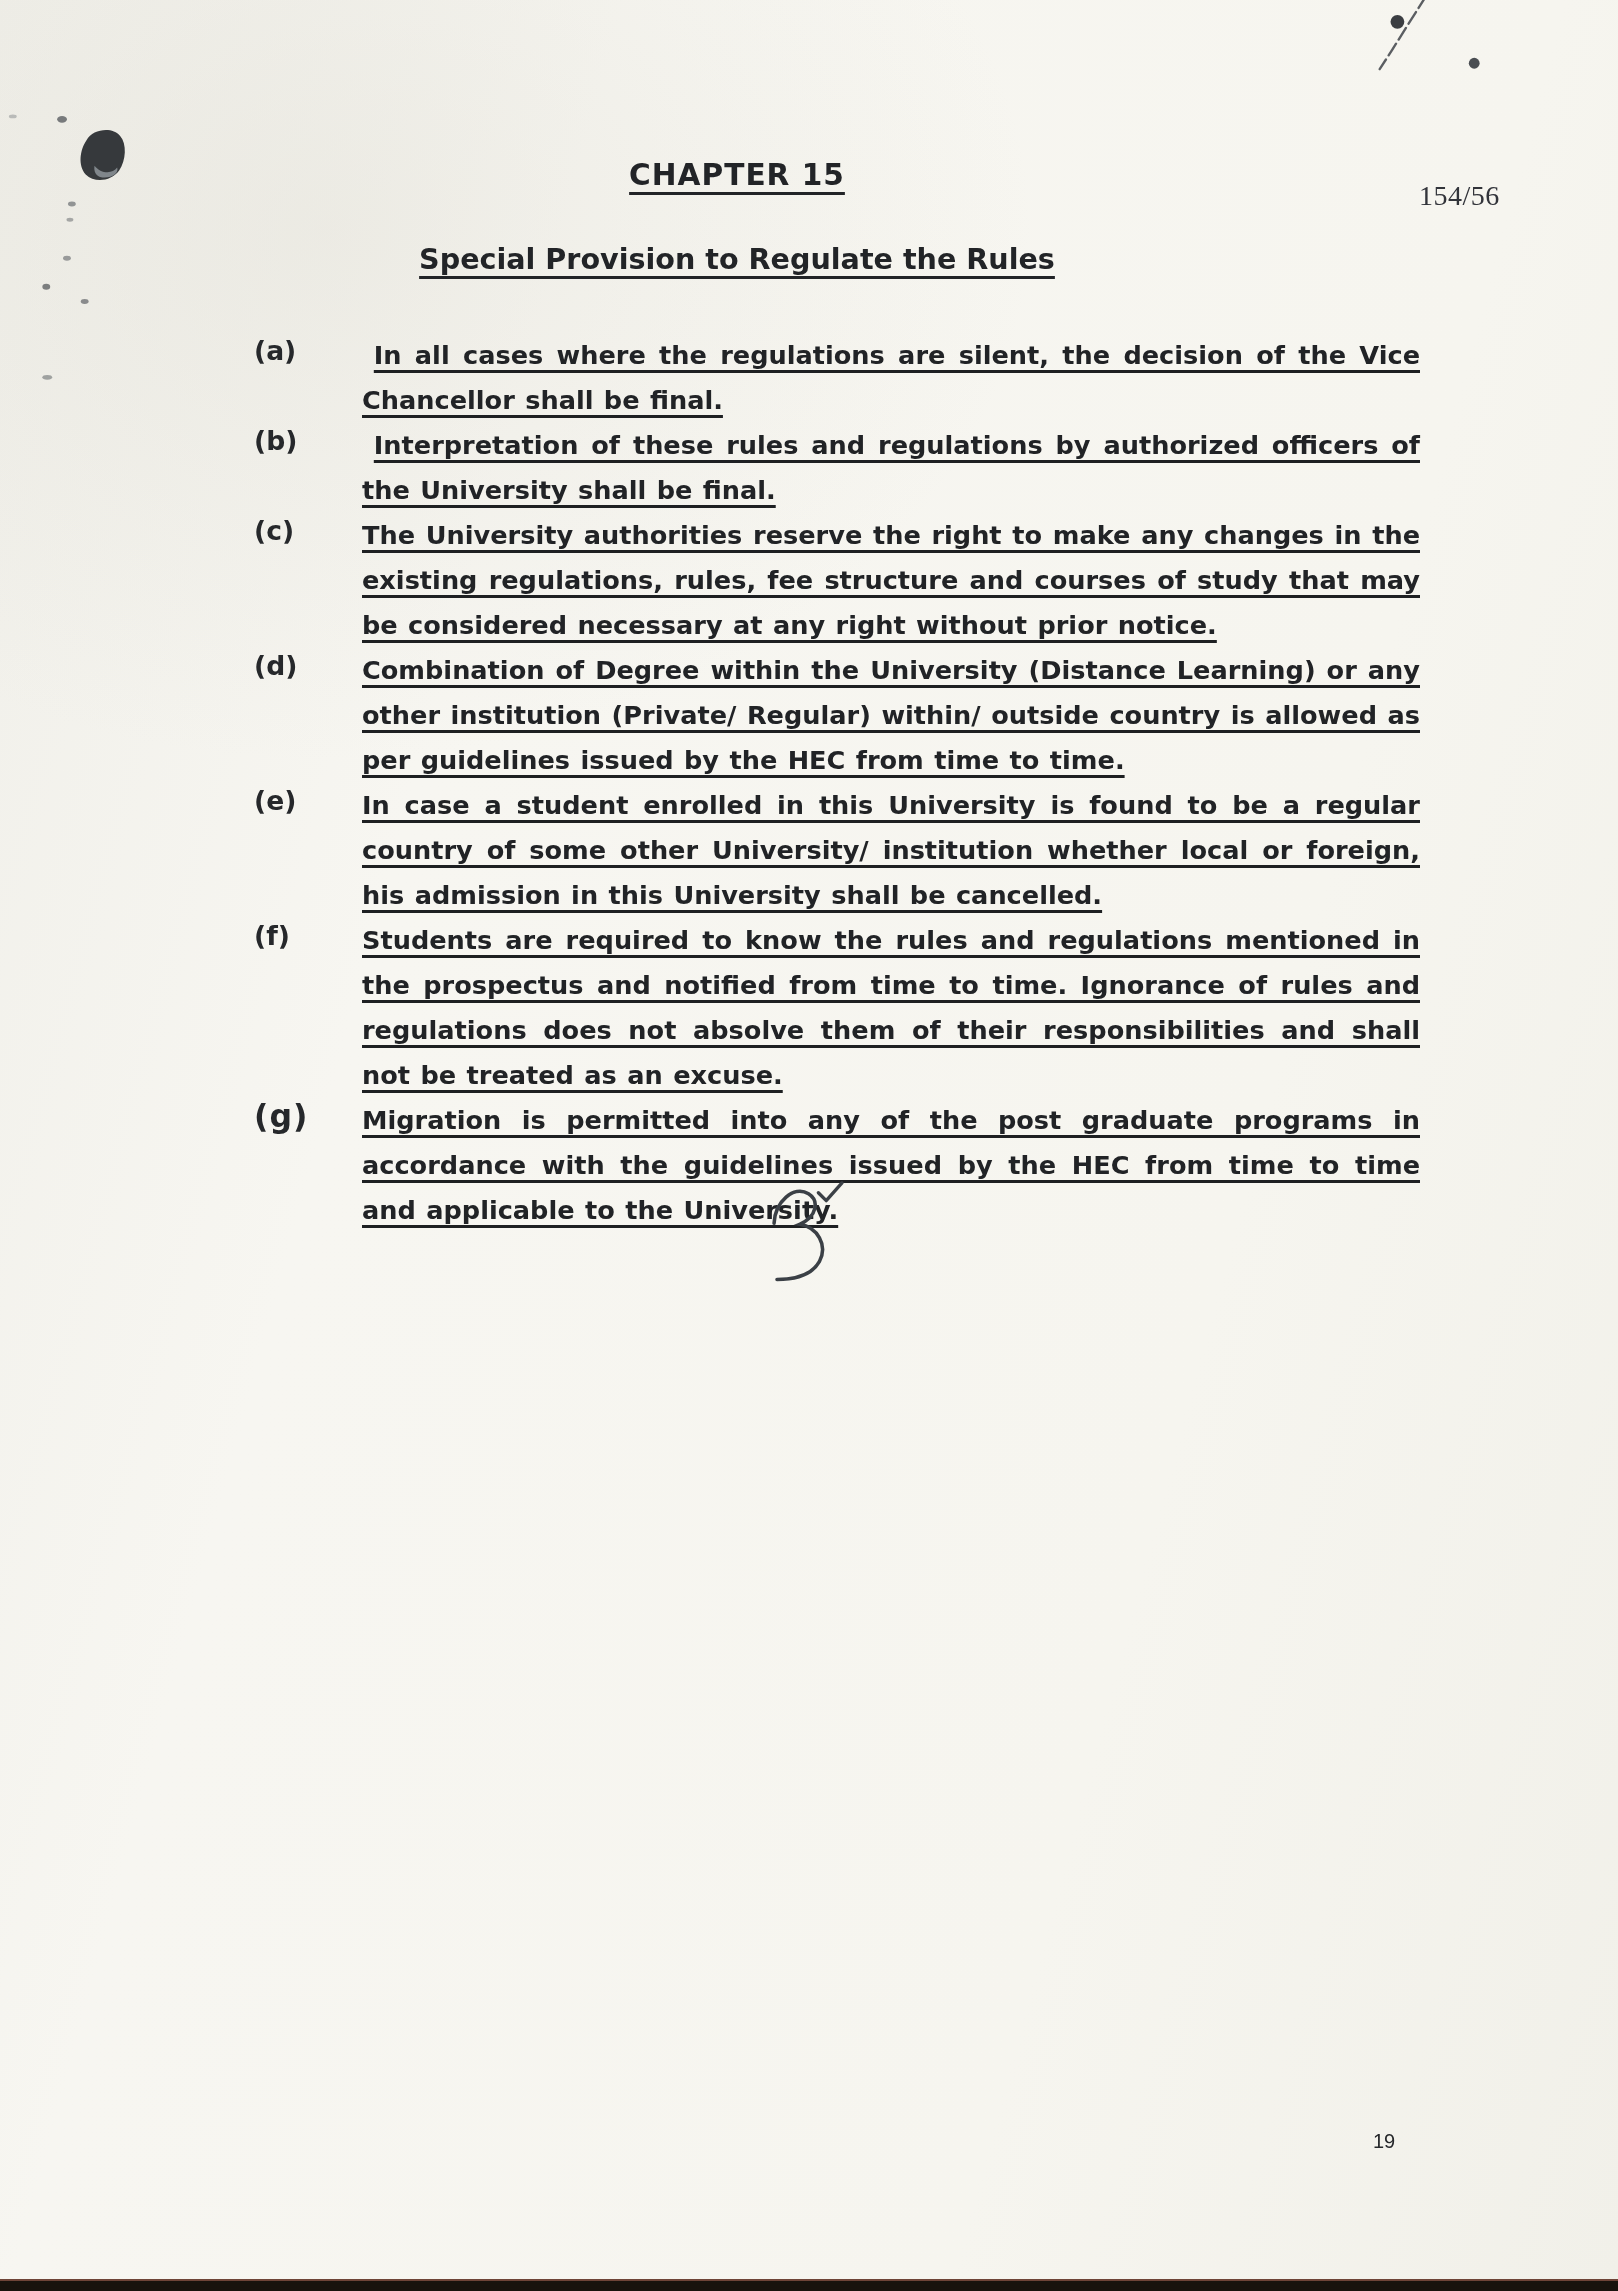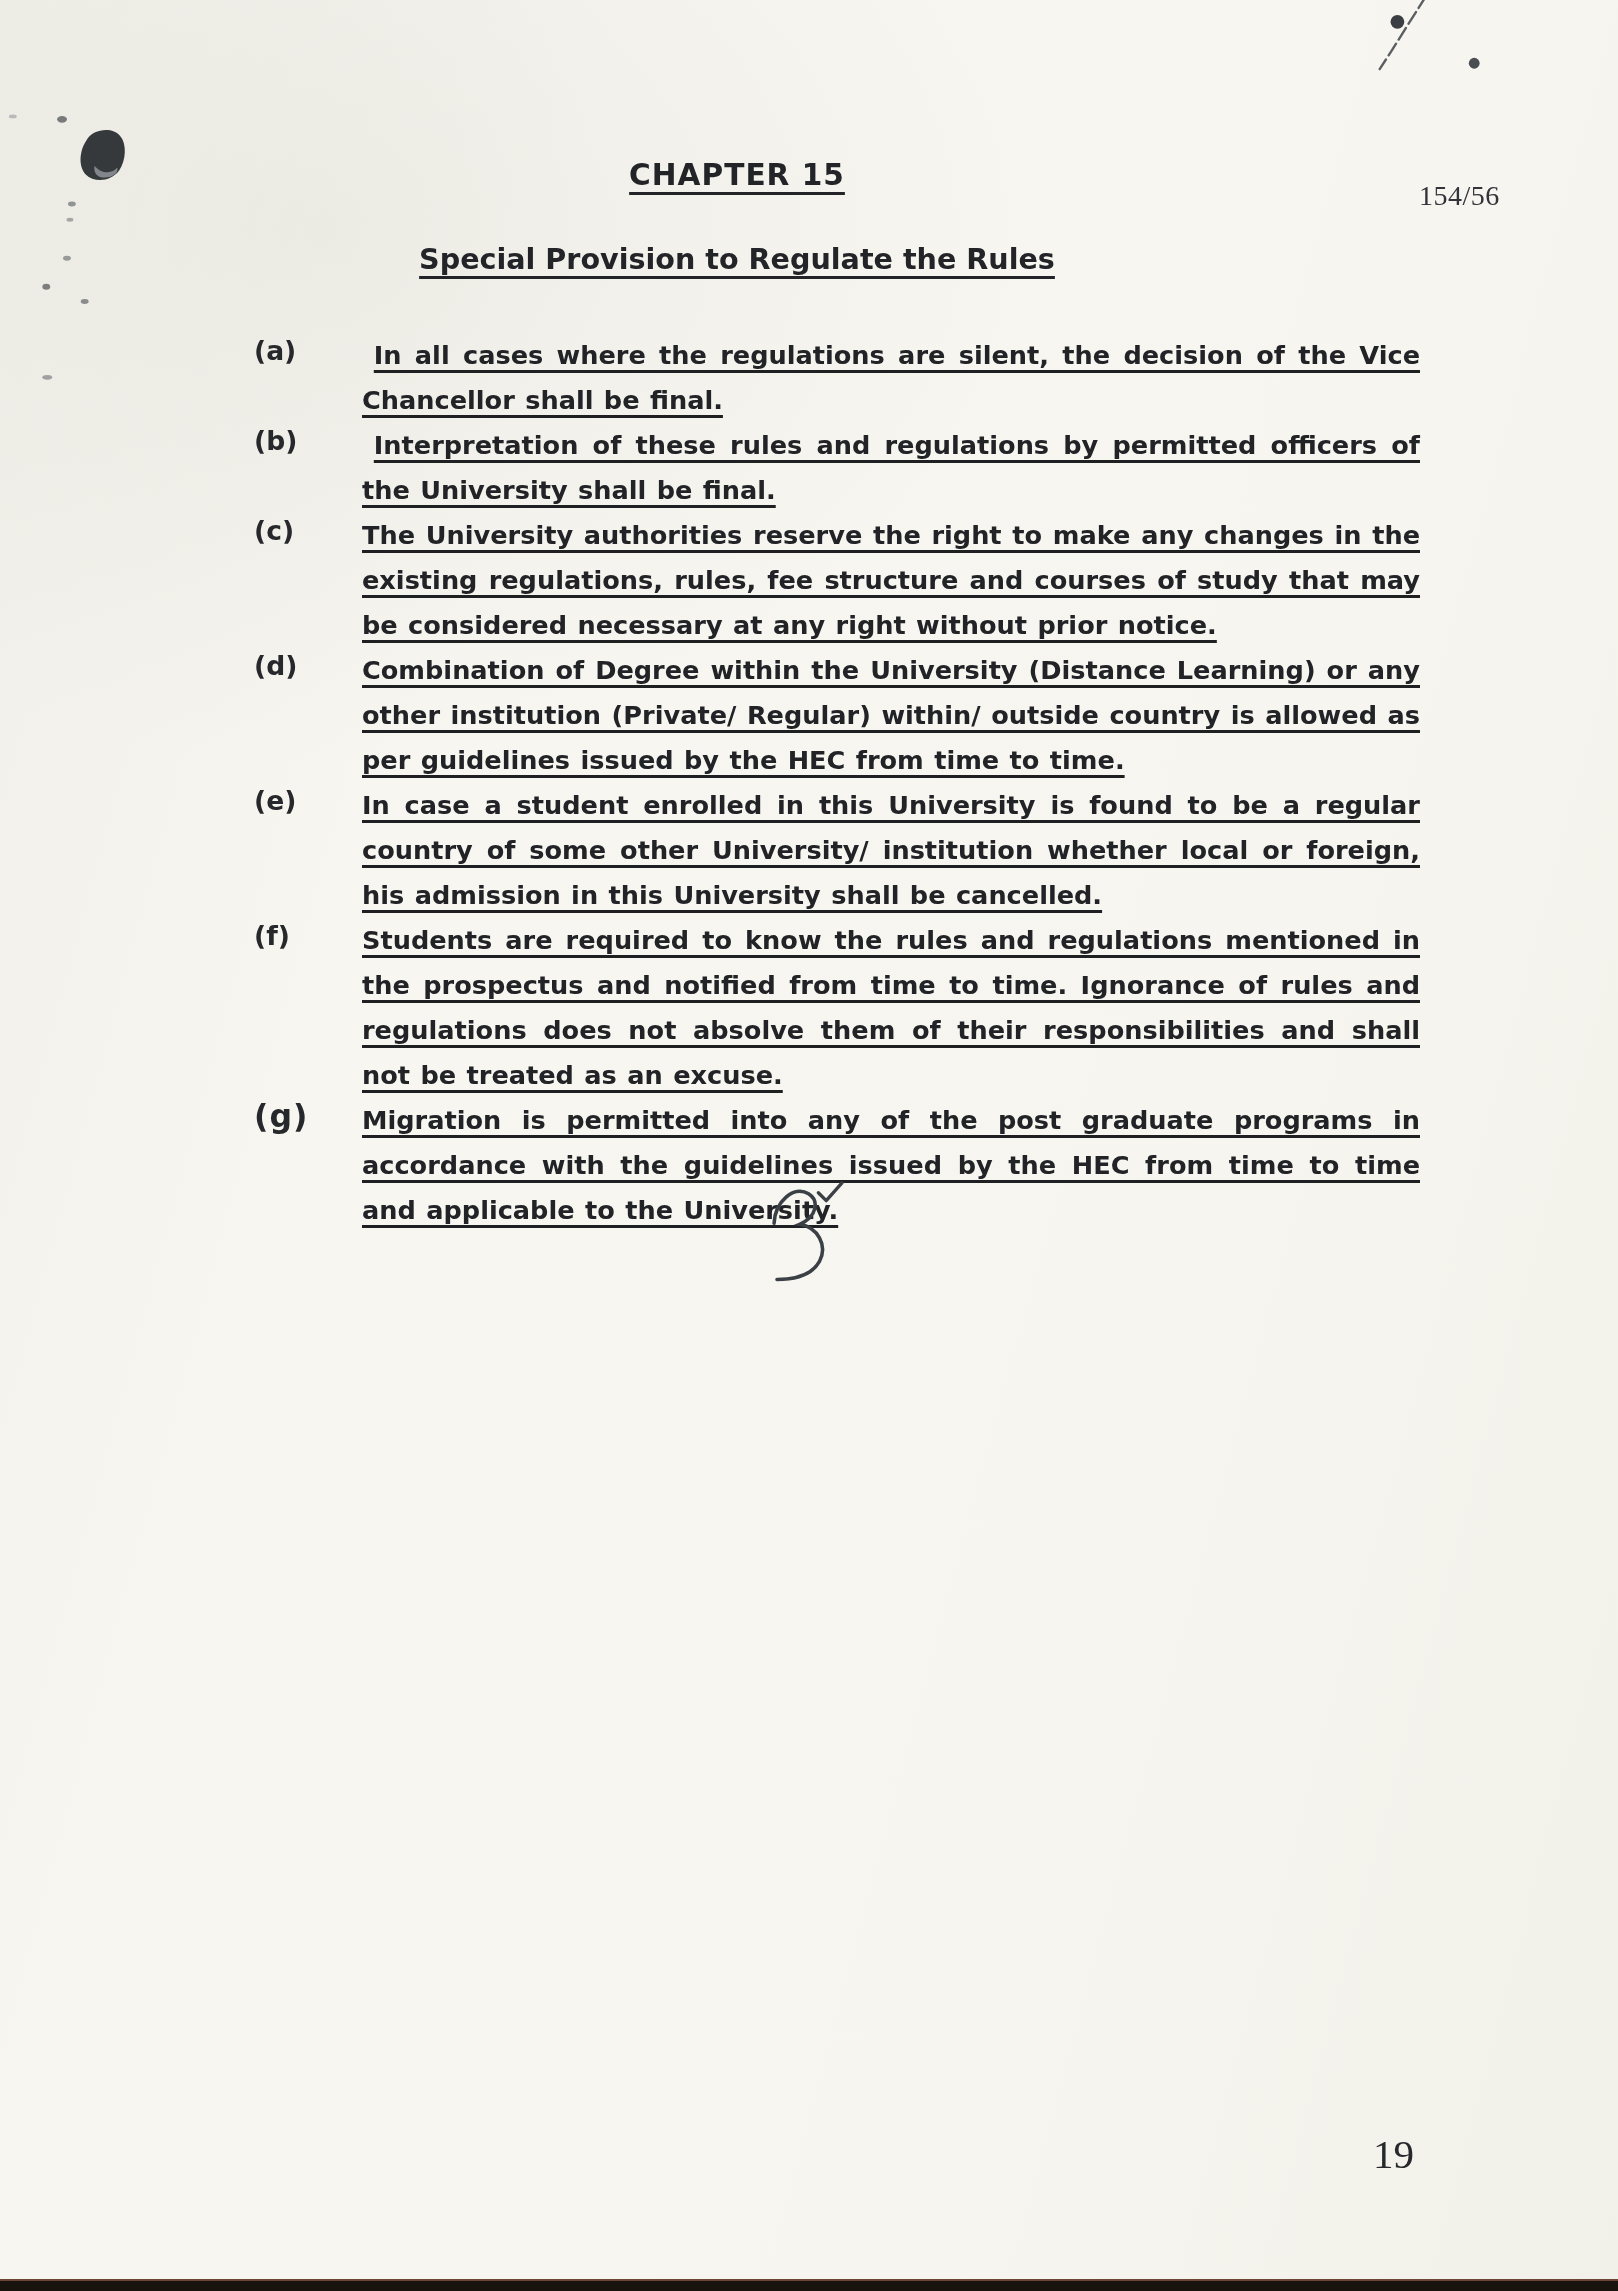--- a/index.html
+++ b/index.html
@@ -44,22 +44,22 @@
     text-decoration:underline;
     text-decoration-thickness:3px;
     text-underline-offset:5.9px;
     text-decoration-color:#1e2022;
     word-spacing:1.5px;
   }
   .clause.indent-first .clause-text { text-indent:11.8px; }
   .clause.big-label .clause-label { font-size:31.5px; letter-spacing:1px; }
   .page-number {
     position:absolute; top:2130px; left:1373px;
-    font-family:Liberation Serif, serif;
-    font-size:41px; color:#26282b;
+    font-family:Liberation Sans, sans-serif;
+    font-size:20px; color:#26282b;
   }
   .bottom-edge {
     position:absolute; left:0; right:0; bottom:0; height:9.9px;
     background:#18130d;
     border-top:2px solid #6e4437;
   }
   .artifacts { position:absolute; inset:0; width:1618px; height:2291px; pointer-events:none; }
 </style>
 </head>
 <body>
@@ -70,21 +70,21 @@
   <div class="stamp-number">154/56</div>
   <div class="doc-title">Special Provision to Regulate the Rules</div>
 
   <div class="clauses">
     <div class="clause indent-first">
       <div class="clause-label">(a)</div>
       <div class="clause-text">In all cases where the regulations are silent, the decision of the Vice Chancellor shall be final.</div>
     </div>
     <div class="clause indent-first">
       <div class="clause-label">(b)</div>
-      <div class="clause-text">Interpretation of these rules and regulations by permitted officers of the University shall be final.</div>
+      <div class="clause-text">Interpretation of these rules and regulations by authorized officers of the University shall be final.</div>
     </div>
     <div class="clause">
       <div class="clause-label">(c)</div>
       <div class="clause-text">The University authorities reserve the right to make any changes in the existing regulations, rules, fee structure and courses of study that may be considered necessary at any right without prior notice.</div>
     </div>
     <div class="clause">
       <div class="clause-label">(d)</div>
       <div class="clause-text">Combination of Degree within the University (Distance Learning) or any other institution (Private/ Regular) within/ outside country is allowed as per guidelines issued by the HEC from time to time.</div>
     </div>
     <div class="clause">

